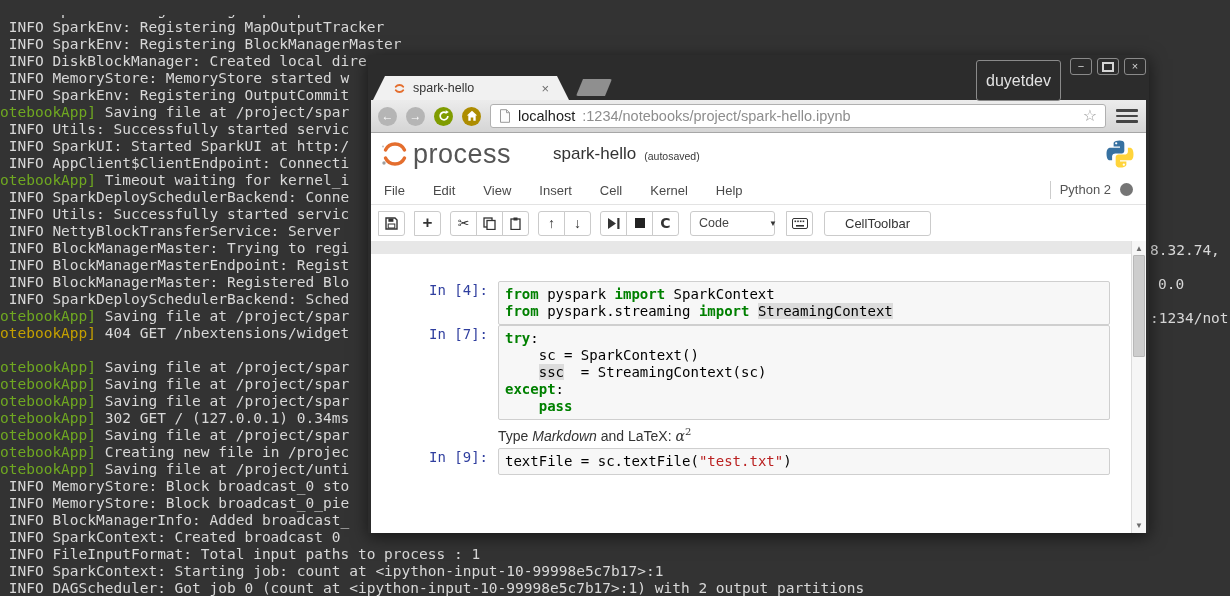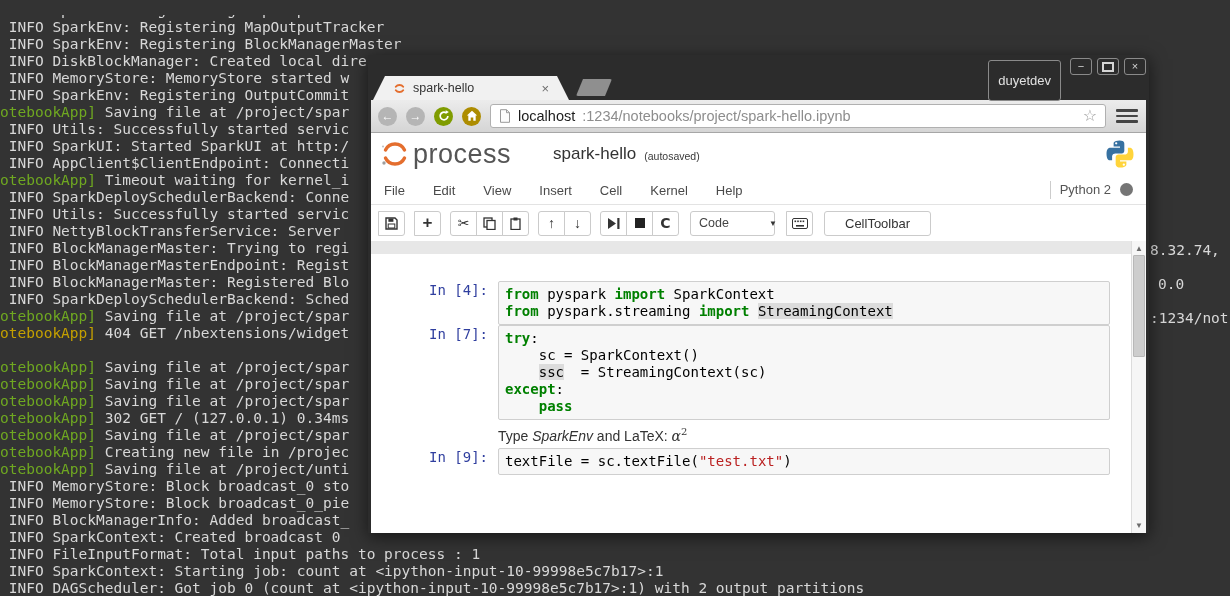--- a/index.html
+++ b/index.html
@@ -17,21 +17,21 @@
   .rfrag{position:absolute;z-index:1;font-family:"DejaVu Sans Mono",monospace;
          font-size:14.5px;color:#d8d8d8;height:17px;line-height:17px;white-space:pre;}
 
   
   .browser{position:absolute;left:368px;top:55px;width:781px;height:478px;z-index:5;
            background:#2c2c2c;padding:0 3px 3px 3px;box-sizing:border-box;
            box-shadow:0 4px 16px rgba(0,0,0,.55);}
   
   .titlebar{height:17px;display:flex;align-items:center;justify-content:flex-end;
             padding-top:3px;gap:5px;}
-  .win-label{border:1px solid #8a8a8a;border-radius:3px;color:#e2e2e2;font-size:13px;
+  .win-label{border:1px solid #8a8a8a;border-radius:3px;color:#e2e2e2;font-size:16px;
              padding:12px 9px;height:15px;line-height:15px;margin-right:4px;margin-top:28px;}
   .winbtn{width:20px;height:15px;border:1px solid #8a8a8a;border-radius:3px;color:#d5d5d5;
           display:flex;align-items:center;justify-content:center;font-size:11px;line-height:1;
           cursor:default;}
   .maxsq{width:8px;height:6px;border:2px solid #d5d5d5;}
   
   .tabstrip{height:25px;position:relative;}
   .tab{position:absolute;left:2px;bottom:0;width:196px;height:24px;background:#f1f1f1;
        clip-path:polygon(12px 0,184px 0,196px 24px,0 24px);
        display:flex;align-items:center;padding:0 20px;box-sizing:border-box;gap:7px;}
@@ -317,21 +317,21 @@
             <div class="codeline"><span class="tok-kw">try</span><span>:</span></div>
             <div class="codeline"><span>    sc = SparkContext()</span></div>
             <div class="codeline"><span>    </span><span class="tok-hl">ssc</span><span>  = StreamingContext(sc)</span></div>
             <div class="codeline"><span class="tok-kw">except</span><span>:</span></div>
             <div class="codeline"><span>    </span><span class="tok-kw">pass</span></div>
           </div>
         </div>
         <div class="cellrow">
           <div class="prompt"></div>
           <div>
-            <div class="mdline"><span>Type </span><span class="tok-it">SparkEnv</span><span> and LaTeX: </span><span class="tok-alpha">α</span><span class="tok-sup">2</span></div>
+            <div class="mdline"><span>Type </span><span class="tok-it">Markdown</span><span> and LaTeX: </span><span class="tok-alpha">α</span><span class="tok-sup">2</span></div>
           </div>
         </div>
         <div class="cellrow">
           <div class="prompt">In [9]:</div>
           <div class="inputbox">
             <div class="codeline"><span>textFile = sc.textFile(</span><span class="tok-str">"test.txt"</span><span>)</span></div>
           </div>
         </div>
       </div>
 

